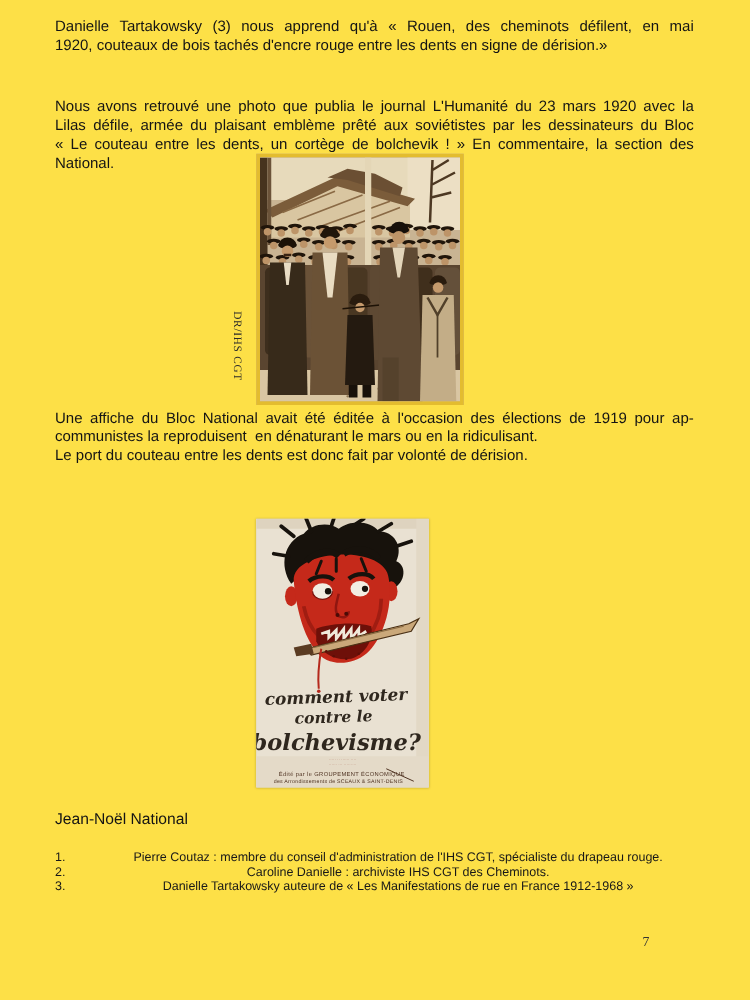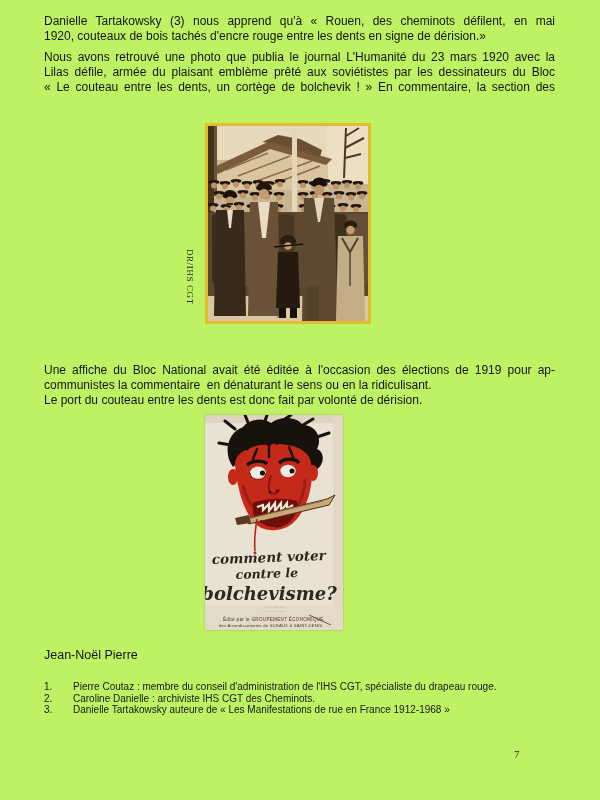--- a/index.html
+++ b/index.html
@@ -1,21 +1,21 @@
 <!DOCTYPE html>
 <html><head>
 <meta charset="utf-8">
 <style>
   html,body{margin:0;padding:0;}
   body{
     width:600px;height:800px;background:#ffffff;
     font-family:"Liberation Sans", sans-serif;
     color:#1a1a1a;position:relative;overflow:hidden;
   }
-  .page{position:absolute;left:0;top:0;width:600px;height:800px;background:#bef264;}
+  .page{position:absolute;left:0;top:0;width:600px;height:800px;background:#fde047;}
   .para{position:absolute;left:44px;width:511px;font-size:12px;line-height:15px;color:#141414;}
   .tl{white-space:pre-wrap;}
   .jl{text-align:justify;text-align-last:justify;}
   .photo-frame{
     position:absolute;left:205px;top:123px;width:160px;height:195px;
     border:3px solid #e3bc2f;box-shadow:0 0 0 1px #c89e28 inset;
     background:#c9b493;
   }
   .photo-frame svg{display:block;width:160px;height:195px;}
   .photo-credit{
@@ -26,40 +26,41 @@
   }
   .poster-frame{
     position:absolute;left:205px;top:415px;width:138px;height:215px;
     background:#e9e1d2;box-shadow:0 0 2px rgba(0,0,0,0.25);
   }
   .poster-frame svg{display:block;width:138px;height:215px;}
   .signature{position:absolute;left:44px;top:648px;font-size:12.5px;color:#141414;}
   .footnotes{position:absolute;left:44px;top:681px;width:520px;font-size:10px;line-height:11.5px;color:#181818;}
   .fnrow{display:flex;}
   .fnnum{width:29px;flex:0 0 29px;}
-  .fntext{flex:1;}
+  .fntext{flex:1;text-align:center;}
   .pagenum{
     position:absolute;left:514px;top:748px;font-family:"Liberation Serif", serif;
     font-size:11px;color:#333;
   }
 </style>
 </head>
 <body>
 
 <div class="page">
 
   <div class="para" style="top:14px">
       <div class="tl jl">Danielle Tartakowsky (3) nous apprend qu'à « Rouen, des cheminots défilent, en mai</div>
       <div class="tl">1920, couteaux de bois tachés d'encre rouge entre les dents en signe de dérision.»</div>
     </div>
 
-  <div class="para" style="top:50px">
+  <div class="para" style="top:78px">
       <div class="tl jl">Nous avons retrouvé une photo que publia le journal L'Humanité du 23 mars 1920 avec la</div>
       <div class="tl jl">Lilas défile, armée du plaisant emblème prêté aux soviétistes par les dessinateurs du Bloc</div>
       <div class="tl jl">« Le couteau entre les dents, un cortège de bolchevik ! » En commentaire, la section des</div>
+      <div class="tl">National.</div>
     </div>
 
   <div class="photo-credit">DR/IHS CGT</div>
 
   <div class="photo-frame">
     <svg viewBox="0 0 160 195" xmlns="http://www.w3.org/2000/svg">
       <defs>
         <g id="h">
           <ellipse cx="0" cy="0" rx="5.4" ry="2.1" fill="#20150a"></ellipse>
           <circle cx="0" cy="3.4" r="3" fill="#bd9468"></circle>
@@ -163,23 +164,23 @@
 
       <path d="M136,100 a6.6,5.8 0 0 1 13.2,0 z" fill="#2a1c0e"></path>
       <ellipse cx="142.5" cy="100" rx="7" ry="2.4" fill="#2a1c0e"></ellipse>
       <circle cx="142.5" cy="104" r="4.2" fill="#c59a6c"></circle>
       <path d="M130,110 L155,110 L157,195 L128,195 Z" fill="#c3ad87"></path>
       <path d="M134,112 L142,126 L150,112" stroke="#51402a" stroke-width="2" fill="none"></path>
       <line x1="142" y1="126" x2="142" y2="160" stroke="#51402a" stroke-width="1.4"></line>
     </svg>
   </div>
 
-  <div class="para" style="top:363px">
+  <div class="para" style="top:327px">
       <div class="tl jl">Une affiche du Bloc National avait été éditée à l'occasion des élections de 1919 pour ap-</div>
-      <div class="tl">communistes la commentaire  en dénaturant le sens ou en la ridiculisant.</div>
+      <div class="tl">communistes la reproduisent  en dénaturant le mars ou en la ridiculisant.</div>
       <div class="tl">Le port du couteau entre les dents est donc fait par volonté de dérision.</div>
     </div>
 
   <div class="poster-frame">
     <svg viewBox="0 0 138 215" xmlns="http://www.w3.org/2000/svg">
       <rect width="138" height="215" fill="#e9e1d2"></rect>
       <rect x="0" y="0" width="138" height="8" fill="#ded3bf"></rect>
       <rect x="128" y="0" width="10" height="215" fill="#e2d8c5"></rect>
       <rect x="0" y="190" width="138" height="25" fill="#e4dac8"></rect>
 
@@ -236,21 +237,21 @@
       </g>
 
       <g font-family="'Liberation Sans', sans-serif" fill="#4f3322">
         <text x="18" y="206" font-size="4.6" letter-spacing="0.3">Édité par le GROUPEMENT ÉCONOMIQUE</text>
         <text x="14" y="211.5" font-size="4.2" letter-spacing="0.2">des Arrondissements de SCEAUX &amp; SAINT-DENIS</text>
       </g>
       <line x1="104" y1="200" x2="126" y2="210" stroke="#4f3322" stroke-width="0.8"></line>
     </svg>
   </div>
 
-  <div class="signature">Jean-Noël Pierre</div>
+  <div class="signature">Jean-Noël National</div>
 
   <div class="footnotes">
       <div class="fnrow">
         <span class="fnnum">1.</span>
         <span class="fntext">Pierre Coutaz : membre du conseil d'administration de l'IHS CGT, spécialiste du drapeau rouge.</span>
       </div>
       <div class="fnrow">
         <span class="fnnum">2.</span>
         <span class="fntext">Caroline Danielle : archiviste IHS CGT des Cheminots.</span>
       </div>

